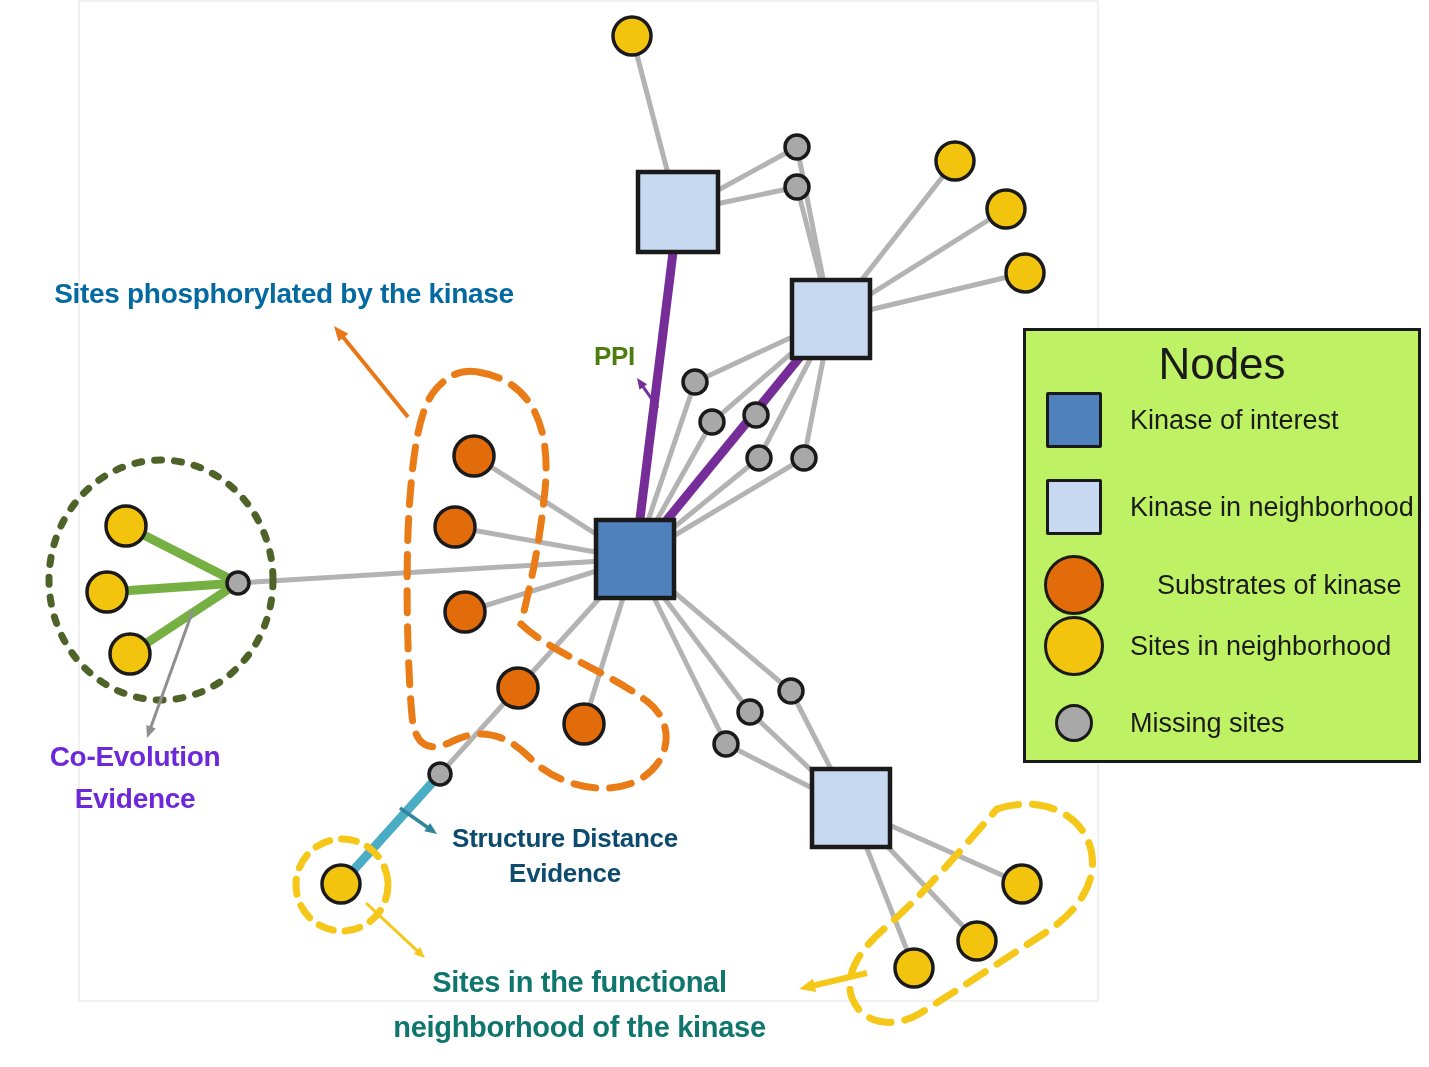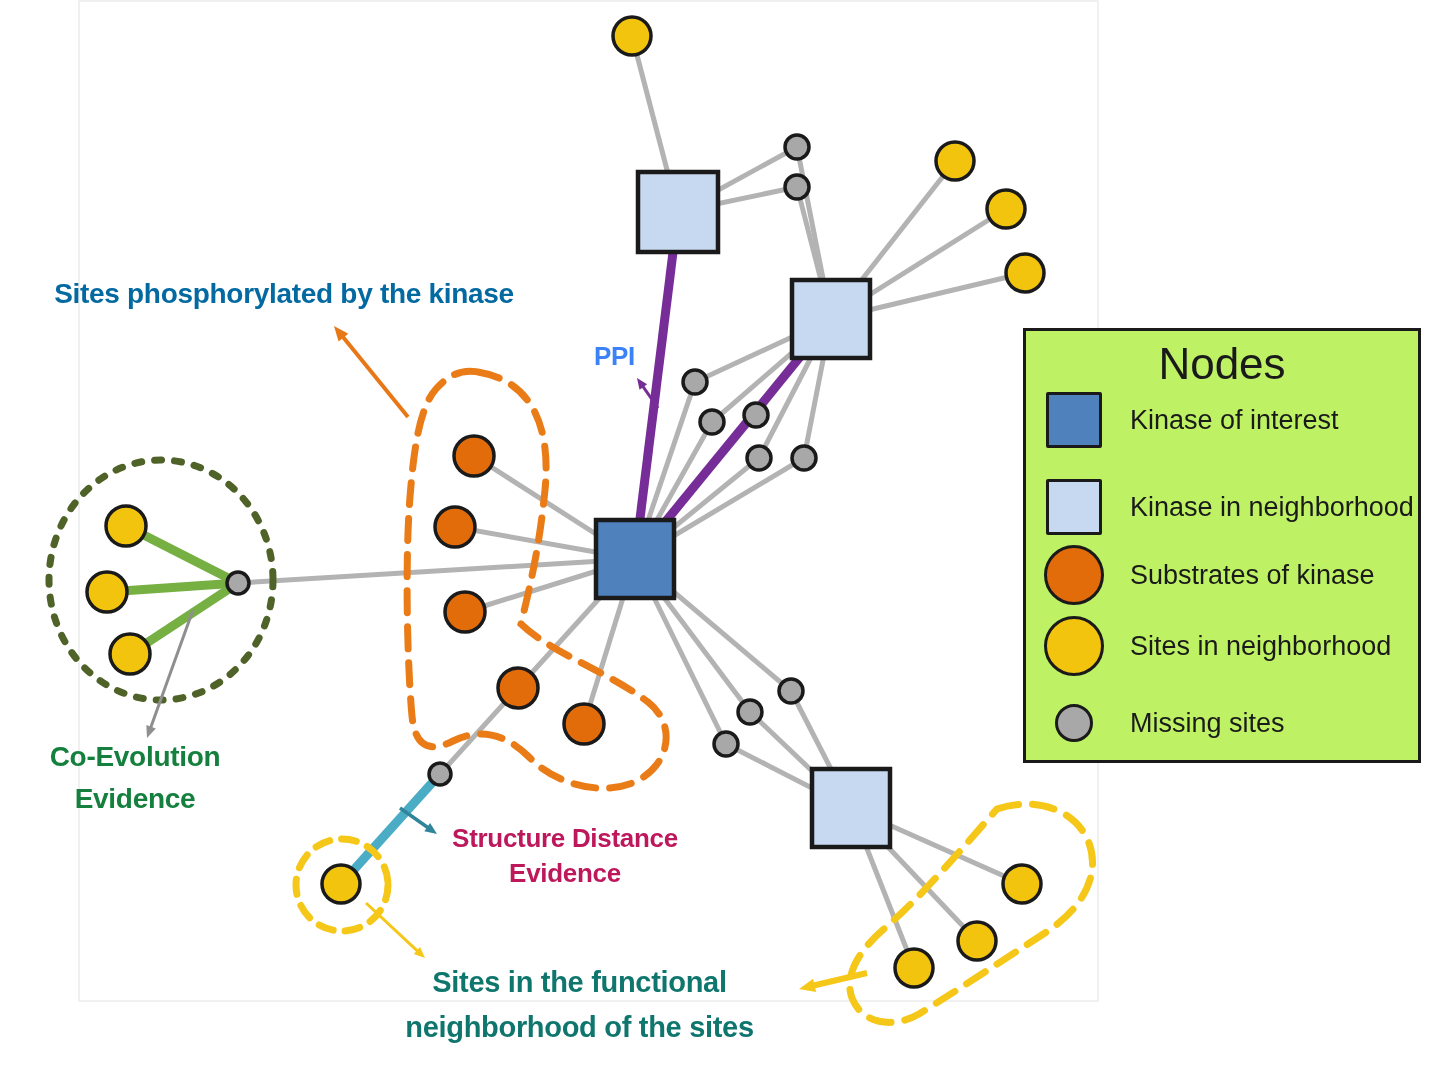--- a/index.html
+++ b/index.html
@@ -119,52 +119,52 @@
       <line x1="400" y1="808" x2="428.81808303139337" y2="828.250544832871" stroke="#31859b" stroke-width="3.5"></line>
       <polygon points="437,834 424.283974233439,831.224339951623 430.07942504190504,822.9769676472674" fill="#31859b"></polygon>
       <line x1="366" y1="903" x2="418.41679329556086" y2="951.8631123941668" stroke="#f5c718" stroke-width="3"></line>
       <polygon points="425,958 413.80358950135786,953.8787390344827 420.1041274433465,947.1199801512586" fill="#f5c718"></polygon>
       <line x1="867" y1="973" x2="812.62784035667" y2="985.7934493278424" stroke="#f5c718" stroke-width="6"></line>
       <polygon points="799,989 813.0355303707015,978.7940072891896 816.1138190159729,991.876734031593" fill="#f5c718"></polygon>
     </svg>
 
   <div class="annot center" id="sites-phos" style="color: #0369a1;">Sites phosphorylated by the kinase</div>
 
-  <div class="annot" id="ppi-label" style="color: #3b82f6;">PPI</div>
+  <div class="annot" id="ppi-label" style="color: #4d7c0f;">PPI</div>
 
-  <div class="annot center" id="coevo-label" style="color: #15803d;">
+  <div class="annot center" id="coevo-label" style="color: #6d28d9;">
     <div>Co-Evolution</div>
     <div>Evidence</div>
   </div>
 
-  <div class="annot center" id="structdist-label" style="color: #be185d;">
+  <div class="annot center" id="structdist-label" style="color: #0c4a6e;">
     <div>Structure Distance</div>
     <div>Evidence</div>
   </div>
 
   <div class="annot center" id="funcnb-label" style="color: #0f766e;">
     <div>Sites in the functional</div>
-    <div>neighborhood of the sites</div>
+    <div>neighborhood of the kinase</div>
   </div>
 
   <div id="legend">
     <div id="legend-title">Nodes</div>
   <div class="lg-row" style="top: 53px; height: 72px;">
         <div class="lg-swatch-box">
           <div class="lg-swatch" style="width: 56px; height: 56px; background: rgb(79, 129, 189); border-radius: 2px;"></div>
         </div>
         <div class="lg-label">Kinase of interest</div>
       </div>
       <div class="lg-row" style="top: 140px; height: 72px;">
         <div class="lg-swatch-box">
           <div class="lg-swatch" style="width: 56px; height: 56px; background: rgb(198, 217, 241); border-radius: 2px;"></div>
         </div>
         <div class="lg-label">Kinase in neighborhood</div>
       </div>
-      <div class="lg-row" style="top: 208px; height: 72px;">
+      <div class="lg-row" style="top: 218px; height: 72px; gap: 27px;">
         <div class="lg-swatch-box">
           <div class="lg-swatch" style="width: 60px; height: 60px; background: rgb(227, 108, 10); border-radius: 50%;"></div>
         </div>
         <div class="lg-label">Substrates of kinase</div>
       </div>
       <div class="lg-row" style="top: 356px; height: 72px;">
         <div class="lg-swatch-box">
           <div class="lg-swatch" style="width: 38px; height: 38px; background: rgb(168, 168, 168); border-radius: 50%;"></div>
         </div>
         <div class="lg-label">Missing sites</div>

